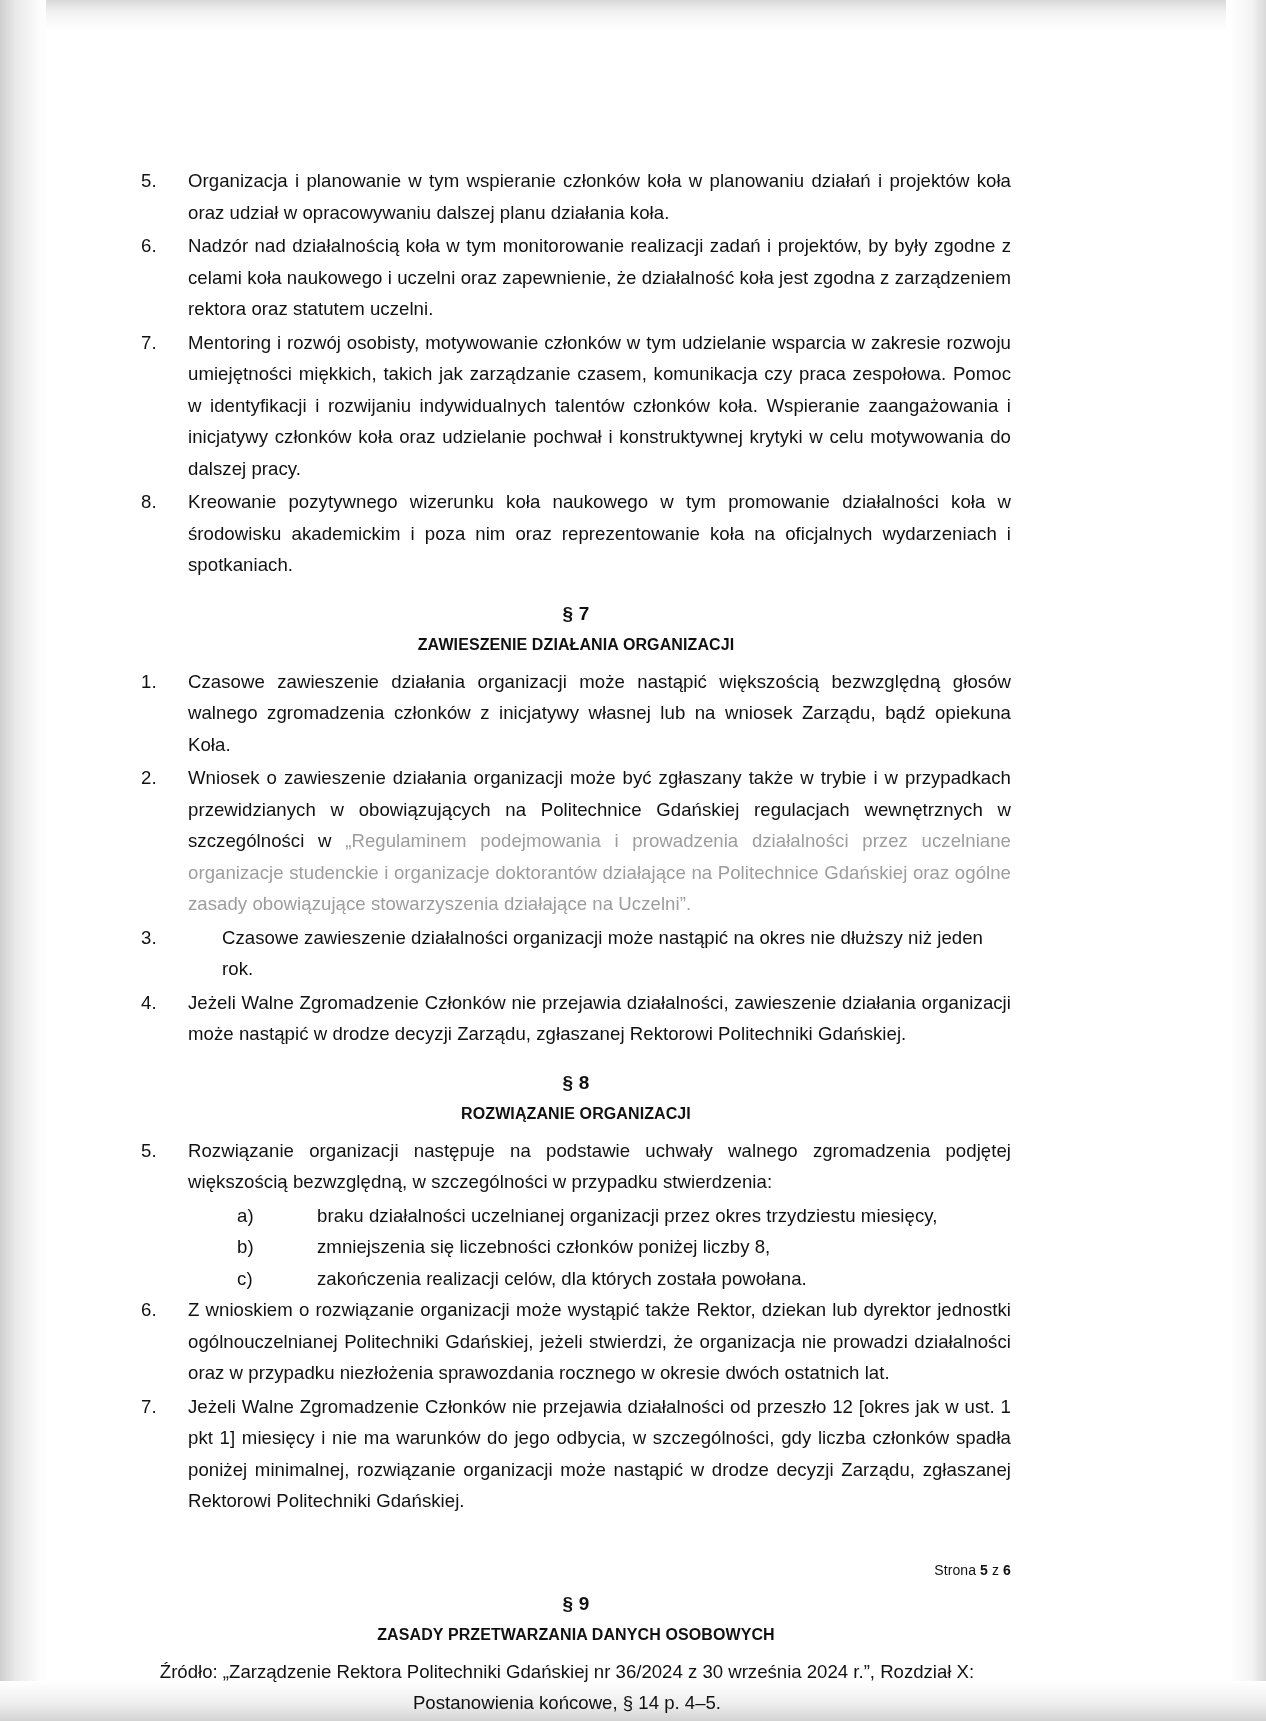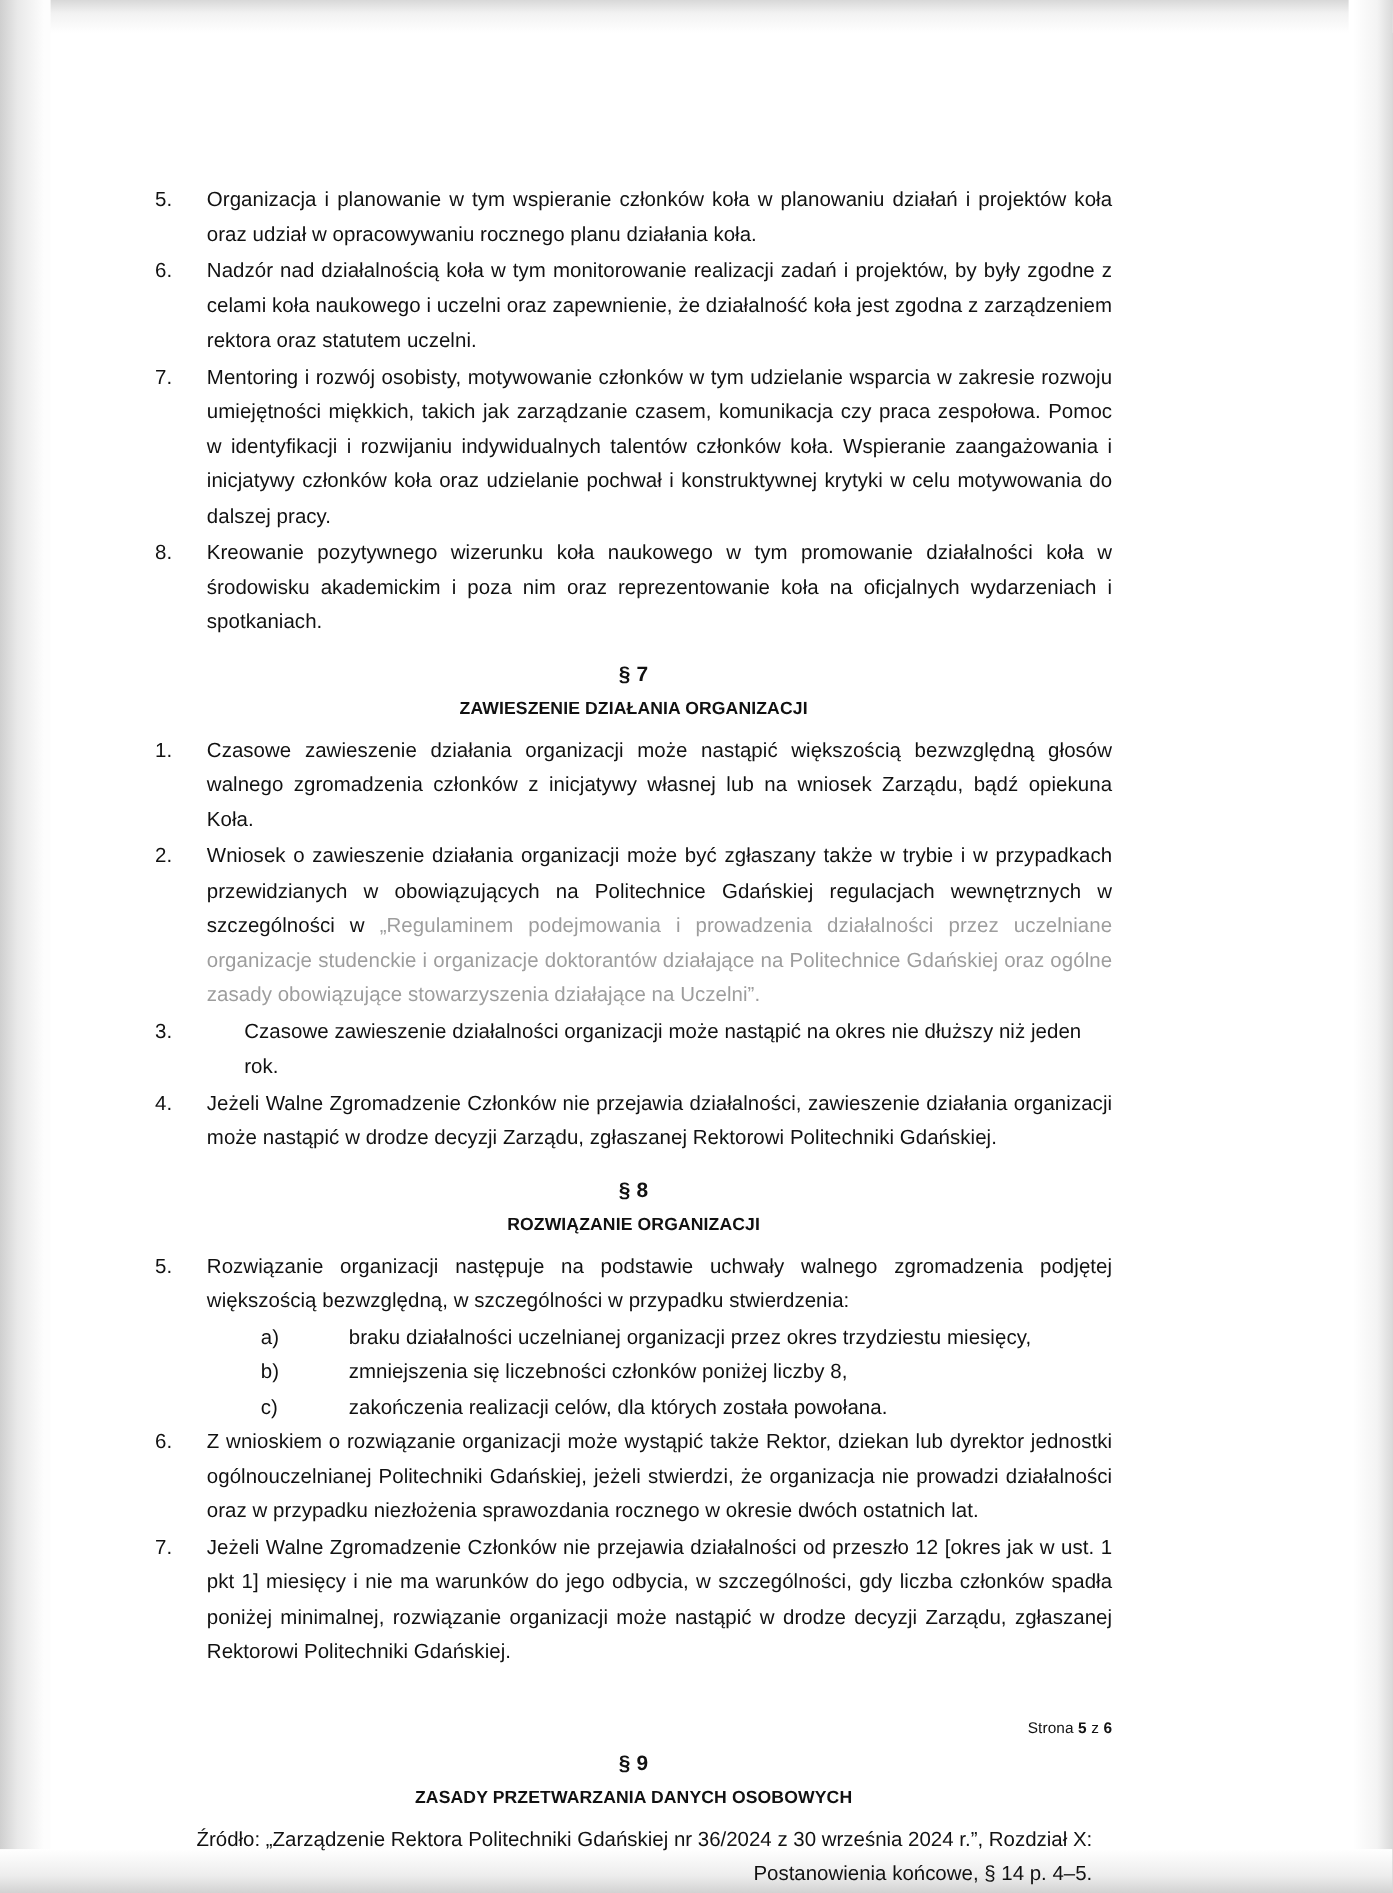--- a/index.html
+++ b/index.html
@@ -116,21 +116,21 @@
   .section-head .title {
     font-size: 16px;
     font-weight: bold;
     line-height: 31px;
     letter-spacing: 0.1px;
   }
 
   .source-note {
     font-size: 18.6px;
     line-height: 31.5px;
-    text-align: right;
+    text-align: center;
     margin-top: 2px;
     width: 852px;
   }
 
   .footer {
     position: absolute;
     right: 255px;
     top: 1557px;
     font-size: 14px;
     line-height: 26px;
@@ -146,21 +146,21 @@
   <div class="scan-edge-top"></div>
   <div class="scan-edge-left"></div>
   <div class="scan-edge-right"></div>
   <div class="scan-edge-bottom"></div>
 
   <div class="content">
 
     <div>
       <div class="item">
         <div class="marker">5.</div>
-        <div class="body">Organizacja i planowanie w tym wspieranie członków koła w planowaniu działań i projektów koła oraz udział w opracowywaniu rocznego planu działania koła.</div>
+        <div class="body">Organizacja i planowanie w tym wspieranie członków koła w planowaniu działań i projektów koła oraz udział w opracowywaniu dalszej planu działania koła.</div>
       </div>
       <div class="item">
         <div class="marker">6.</div>
         <div class="body">Nadzór nad działalnością koła w tym monitorowanie realizacji zadań i projektów, by były zgodne z celami koła naukowego i uczelni oraz zapewnienie, że działalność koła jest zgodna z zarządzeniem rektora oraz statutem uczelni.</div>
       </div>
       <div class="item">
         <div class="marker">7.</div>
         <div class="body">Mentoring i rozwój osobisty, motywowanie członków w tym udzielanie wsparcia w zakresie rozwoju umiejętności miękkich, takich jak zarządzanie czasem, komunikacja czy praca zespołowa. Pomoc w identyfikacji i rozwijaniu indywidualnych talentów członków koła. Wspieranie zaangażowania i inicjatywy członków koła oraz udzielanie pochwał i konstruktywnej krytyki w celu motywowania do dalszej pracy.</div>
       </div>
       <div class="item">

